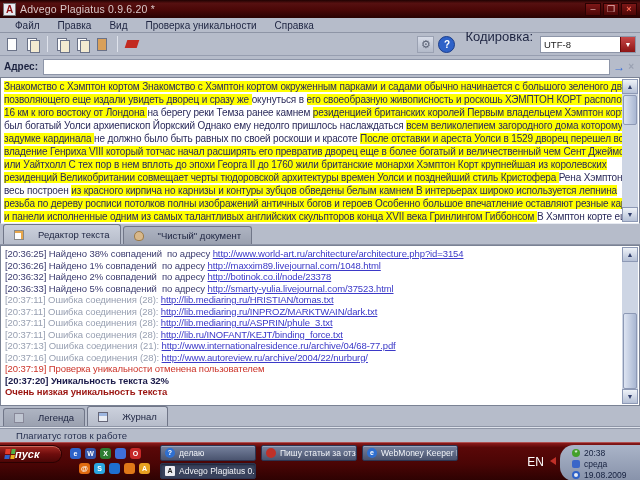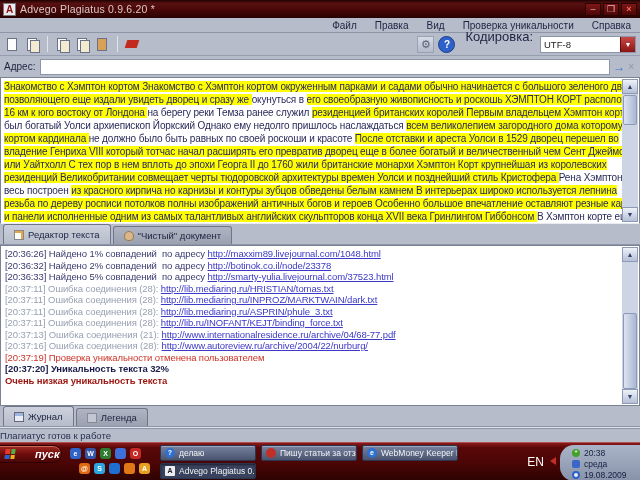--- a/index.html
+++ b/index.html
@@ -11,21 +11,21 @@
     display:flex; align-items:center; padding:0 3px; color:#d9c9c9; }
   .app-icon { width:13px; height:13px; background:#e9e9ef; border:1px solid #777; color:#8b1010;
     font-weight:bold; font-size:10px; line-height:11px; text-align:center; margin-right:4px; }
   .title-text { flex:1; font-size:10.5px; letter-spacing:.2px; }
   .win-btns { display:flex; gap:2px; }
   .win-btn { width:16px; height:13px; background:linear-gradient(180deg,#7d1717,#4c0606); border:1px solid #2a0202;
     color:#e6b9b9; font-size:9px; line-height:11px; text-align:center; }
   .win-btn.close { color:#ff6a55; font-weight:bold; }
 
   
-  .menubar { height:15px; border-bottom:1px solid #8e95a6; display:flex; align-items:center; padding-left:6px;justify-content:flex-end; }
+  .menubar { height:15px; border-bottom:1px solid #8e95a6; display:flex; align-items:center; padding-left:6px; }
   .menu-item { font-size:10px; color:#1c2340; padding:0 9px; cursor:default; }
 
   
   .toolbar { height:23px; display:flex; align-items:center; padding:0 4px; border-bottom:1px solid #979eb0; }
   .tb-icons { display:flex; align-items:center; gap:3px; }
   .tb-btn { width:17px; height:17px; position:relative; }
   .tb-btn .pg { position:absolute; left:3px; top:2px; width:10px; height:13px; background:#fdfdfd; border:1px solid #6a7288; }
   .tb-btn .pg2 { left:6px; top:4px; background:#f3ead0; }
   .tb-btn.paste-icon .pg { background:#d9a05a; }
   .tb-btn.check-uniqueness-icon .chk { position:absolute; left:2px; top:4px; width:12px; height:8px;
@@ -36,21 +36,21 @@
     font-size:11px; line-height:15px; text-align:center; color:#5a6274; }
   .help-btn { color:#fff; background:#2f62c8; border-radius:50%; font-weight:bold; font-size:10px; border:1px solid #1c3e8a; }
   .enc-label { font-size:13px; color:#1c2340; margin:0 3px 16px 6px; }
   .combo { display:flex; width:96px; height:17px; border:1px solid #8d95a8; background:#fff; }
   .combo-val { flex:1; font-size:9.5px; line-height:15px; padding-left:3px; color:#222; }
   .combo-arrow { width:15px; background:linear-gradient(#c84848,#8d1414); color:#fff; font-size:7px;
     line-height:15px; text-align:center; border-left:1px solid #6a0a0a; }
 
   
   .addr-row { height:21px; display:flex; align-items:center; padding:0 4px; }
-  .addr-label { font-size:10px; color:#1c2340; margin-right:5px; }
+  .addr-label { font-size:10px; color:#1c2340; margin-right:5px;font-weight:bold; }
   .addr-input { flex:1; height:16px; border:1px solid #8d95a8; background:#fff; font-size:10px; padding:0 2px; }
   .go-arrow { color:#3a6fd8; font-size:12px; margin:0 3px; font-weight:bold; }
   .clear-x { color:#9aa1b2; font-size:10px; font-weight:bold; margin-right:2px; }
 
   
   .editor { height:147px; background:#fff; border:1px solid #7a8294; border-bottom-color:#e8ebf2; position:relative; overflow:hidden; }
   .editor-content { position:absolute; left:1px; top:1px; right:17px; bottom:1px; overflow:hidden; padding:1px 0 0 2px; }
   .doc-line { font-size:10px; line-height:13px; white-space:pre; letter-spacing:-0.15px; color:#2a2a5a; }
   .doc-line .hl { background:#ffff00; }
   .doc-line .nohl { background:#fff; }
@@ -58,21 +58,21 @@
   
   .vscroll { position:absolute; top:1px; bottom:1px; right:1px; width:16px; background:#cdd5e4; }
   .sb-btn { position:absolute; left:0; width:16px; height:15px; background:linear-gradient(#eef2f8,#b5c0d6);
     border:1px solid #8d99b5; color:#32406e; font-size:7px; line-height:13px; text-align:center; }
   .sb-btn.up { top:0; } .sb-btn.down { bottom:0; }
   .sb-thumb { position:absolute; left:1px; width:14px; background:linear-gradient(90deg,#dde4f2,#a9b7d2);
     border:1px solid #8d99b5; border-radius:2px; }
 
   
   .tabbar { height:21px; display:flex; align-items:flex-end; padding-left:3px; border-bottom:1px solid #8e95a6; }
-  .tab { display:flex; align-items:center; gap:4px; height:18px; padding:0 10px; font-size:9.5px; color:#1c2340;
+  .tab { display:flex; align-items:center; gap:14px; height:18px; padding:0 10px; font-size:9.5px; color:#1c2340;
     background:linear-gradient(#aeb4c2,#9ba1b0); border:1px solid #707688; border-bottom:none;
     border-radius:3px 3px 0 0; margin-right:2px; }
   .tab.active { background:linear-gradient(#ccd1dd,#b6bcca); height:20px; }
   .tab-ico { width:10px; height:10px; display:inline-block; }
   .editor-tab-icon { background:#fdfdfd; border:1px solid #888; box-shadow:inset -2px 2px 0 #e8a64a; }
   .clean-doc-tab-icon { background:#d8b88a; border:1px solid #9a7a4a; border-radius:50% 50% 40% 40%; }
   .journal-tab-icon { background:#e8ecf4; border:1px solid #667; box-shadow:inset 0 3px 0 #9db6e0; }
   .legend-tab-icon { background:#c0c6d2; border:1px solid #889; }
 
   
@@ -81,28 +81,28 @@
   .log-line { font-size:9.5px; line-height:11.5px; white-space:pre; letter-spacing:-0.1px; }
   .log-line.found span { color:#3a3a6e; }
   .log-line.error span { color:#98a0b2; }
   .log-line.cancel span { color:#cc3329; }
   .log-line.result span { color:#1a1a4a; font-weight:bold; }
   .log-line.verdict span { color:#9b1410; font-weight:bold; }
   .log-link { color:#3b39c8; text-decoration:underline; cursor:pointer; }
 
   
   .statusbar { height:15px; border-top:1px solid #dfe3ec; box-shadow:inset 0 1px 0 #8e95a6;
-    font-size:9.5px; color:#273050; line-height:15px; padding-left:0; }
+    font-size:9.5px; color:#273050; line-height:15px; padding-left:16px; }
 
   
   .taskbar { height:39px; background:linear-gradient(180deg,#8a1a1a 0%,#5a0808 12%,#4a0505 55%,#2c0202 100%);
     position:relative; border-top:1px solid #b05050; }
   .start-btn { position:absolute; left:0; top:2px; width:62px; height:18px;
     background:linear-gradient(180deg,#a52a22,#6e0d0d 50%,#4c0606); border:1px solid #2a0202; border-left:none;
-    border-radius:0 10px 10px 0; display:flex; align-items:center; padding-left:5px; gap:20px;
+    border-radius:0 10px 10px 0; display:flex; align-items:center; padding-left:5px; gap:0;
     box-shadow:inset 0 1px 0 #c96a5e; }
   .start-flag { width:10px; height:10px; display:grid; grid-template-columns:1fr 1fr; gap:1px; transform:skewX(-8deg); }
   .start-flag i { display:block; }
   .start-flag i:nth-child(1){background:#e23a2a;} .start-flag i:nth-child(2){background:#52b043;}
   .start-flag i:nth-child(3){background:#2f62c8;} .start-flag i:nth-child(4){background:#e8b020;}
   .start-label { color:#fff; font-weight:bold; font-style:italic; font-size:11px; }
   .ql { position:absolute; left:70px; top:3px; width:86px; }
   .ql-row { display:flex; gap:4px; height:15px; align-items:center; }
   .ql-row.r2 { margin-left:9px; }
   .ql-icon { width:11px; height:11px; border-radius:3px; color:#fff; font-size:7px; font-weight:bold;
@@ -191,23 +191,23 @@
   <span class="addr-label">Адрес:</span>
   <input class="addr-input" value="" style="">
   <span class="go-arrow">→</span>
   <span class="clear-x">×</span>
 </div>
 
 <div class="editor">
   <div class="editor-content">
       <div class="doc-line"><span class="hl">Знакомство с Хэмптон кортом Знакомство с Хэмптон кортом окруженным парками и садами обычно начинается с большого зеленого двора</span></div>
       <div class="doc-line"><span class="hl">позволяющего еще издали увидеть дворец и сразу же </span><span class="nohl">окунуться в </span><span class="hl">его своеобразную живописность и роскошь ХЭМПТОН КОРТ расположен в</span></div>
-      <div class="doc-line"><span class="hl">16 км к юго востоку от Лондона </span><span class="nohl">на берегу реки Темза ранее служил </span><span class="hl">резиденцией британских королей Первым владельцем Хэмптон корта</span></div>
+      <div class="doc-line"><span class="hl">16 км к юго востоку от Лондона </span><span class="nohl">на берегу реки Темза ранее камнем </span><span class="hl">резиденцией британских королей Первым владельцем Хэмптон корта</span></div>
       <div class="doc-line"><span class="nohl">был богатый Уолси архиепископ Йоркский Однако ему недолго пришлось наслаждаться </span><span class="hl">всем великолепием загородного дома которому по</span></div>
-      <div class="doc-line"><span class="hl">кортом кардинала </span><span class="nohl">не должно было быть равных по своей роскоши и красоте </span><span class="hl">После отставки и ареста Уолси в 1529 дворец перешел во</span></div>
+      <div class="doc-line"><span class="hl">задумке кардинала </span><span class="nohl">не должно было быть равных по своей роскоши и красоте </span><span class="hl">После отставки и ареста Уолси в 1529 дворец перешел во</span></div>
       <div class="doc-line"><span class="hl">владение Генриха VIII который тотчас начал расширять его превратив дворец еще в более богатый и величественный чем Сент Джеймсский</span></div>
       <div class="doc-line"><span class="hl">или Уайтхолл С тех пор в нем вплоть до эпохи Георга II до 1760 жили британские монархи Хэмптон Корт крупнейшая из королевских</span></div>
       <div class="doc-line"><span class="hl">резиденций Великобритании совмещает черты тюдоровской архитектуры времен Уолси и позднейший стиль Кристофера </span><span class="nohl">Рена Хэмптон корт</span></div>
       <div class="doc-line"><span class="nohl">весь построен </span><span class="hl">из красного кирпича но карнизы и контуры зубцов обведены белым камнем В интерьерах широко используется лепнина</span></div>
       <div class="doc-line"><span class="hl">резьба по дереву росписи потолков полны изображений античных богов и героев Особенно большое впечатление оставляют резные карнизы</span></div>
       <div class="doc-line"><span class="hl">и панели исполненные одним из самых талантливых английских скульпторов конца XVII века Гринлингом Гиббонсом </span><span class="nohl">В Хэмптон корте еще</span></div>
     </div>
   <div class="vscroll">
     <div class="sb-btn up">▲</div>
     <div class="sb-thumb" style="top:16px;height:30px;"></div>
@@ -221,20 +221,21 @@
       <span>Редактор текста</span>
     </div>
     <div class="tab">
       <span class="tab-ico clean-doc-tab-icon"></span>
       <span>"Чистый" документ</span>
     </div>
   </div>
 
 <div class="log">
   <div class="log-content">
+      <div class="log-line found"><span>[20:36:25] Найдено 38% совпадений  по адресу </span><a class="log-link">http://www.world-art.ru/architecture/architecture.php?id=3154</a></div>
       <div class="log-line found"><span>[20:36:26] Найдено 1% совпадений  по адресу </span><a class="log-link">http://maxxim89.livejournal.com/1048.html</a></div>
       <div class="log-line found"><span>[20:36:32] Найдено 2% совпадений  по адресу </span><a class="log-link">http://botinok.co.il/node/23378</a></div>
       <div class="log-line found"><span>[20:36:33] Найдено 5% совпадений  по адресу </span><a class="log-link">http://smarty-yulia.livejournal.com/37523.html</a></div>
       <div class="log-line error"><span>[20:37:11] Ошибка соединения (28): </span><a class="log-link">http://lib.mediaring.ru/HRISTIAN/tomas.txt</a></div>
       <div class="log-line error"><span>[20:37:11] Ошибка соединения (28): </span><a class="log-link">http://lib.mediaring.ru/INPROZ/MARKTWAIN/dark.txt</a></div>
       <div class="log-line error"><span>[20:37:11] Ошибка соединения (28): </span><a class="log-link">http://lib.mediaring.ru/ASPRIN/phule_3.txt</a></div>
       <div class="log-line error"><span>[20:37:11] Ошибка соединения (28): </span><a class="log-link">http://lib.ru/INOFANT/KEJT/binding_force.txt</a></div>
       <div class="log-line error"><span>[20:37:13] Ошибка соединения (21): </span><a class="log-link">http://www.internationalresidence.ru/archive/04/68-77.pdf</a></div>
       <div class="log-line error"><span>[20:37:16] Ошибка соединения (28): </span><a class="log-link">http://www.autoreview.ru/archive/2004/22/nurburg/</a></div>
       <div class="log-line cancel"><span>[20:37:19] Проверка уникальности отменена пользователем</span></div>
@@ -242,27 +243,27 @@
       <div class="log-line verdict"><span>Очень низкая уникальность текста</span></div>
     </div>
   <div class="vscroll">
     <div class="sb-btn up">▲</div>
     <div class="sb-thumb" style="top:66px;height:76px;"></div>
     <div class="sb-btn down">▼</div>
   </div>
 </div>
 
 <div class="tabbar">
+    <div class="tab">
+      <span class="tab-ico legend-tab-icon"></span>
+      <span>Легенда</span>
+    </div>
     <div class="tab active">
       <span class="tab-ico journal-tab-icon"></span>
       <span>Журнал</span>
-    </div>
-    <div class="tab">
-      <span class="tab-ico legend-tab-icon"></span>
-      <span>Легенда</span>
     </div>
   </div>
 
 <div class="statusbar">Плагиатус готов к работе</div>
 
 <div class="taskbar">
   <div class="start-btn">
     <span class="start-flag">
         <i></i>
         <i></i>

